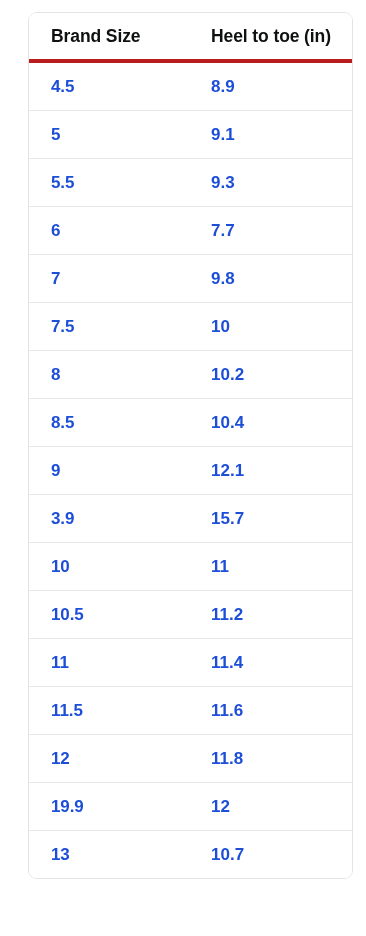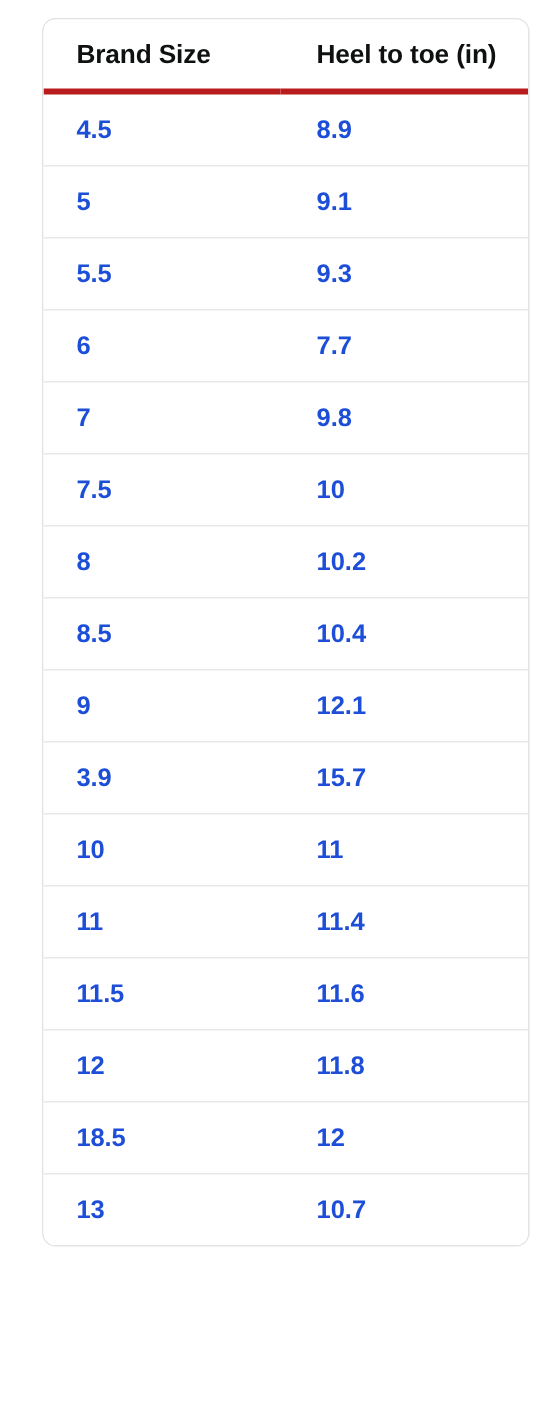--- a/index.html
+++ b/index.html
@@ -140,33 +140,37 @@
           </tr>
           <tr>
             <td class="cell-size">3.9</td>
             <td class="cell-length">15.7</td>
           </tr>
           <tr>
             <td class="cell-size">10</td>
             <td class="cell-length">11</td>
           </tr>
           <tr>
+            <td class="cell-size">10.5</td>
+            <td class="cell-length">11.2</td>
+          </tr>
+          <tr>
             <td class="cell-size">11</td>
             <td class="cell-length">11.4</td>
           </tr>
           <tr>
             <td class="cell-size">11.5</td>
             <td class="cell-length">11.6</td>
           </tr>
           <tr>
             <td class="cell-size">12</td>
             <td class="cell-length">11.8</td>
           </tr>
           <tr>
-            <td class="cell-size">18.5</td>
+            <td class="cell-size">19.9</td>
             <td class="cell-length">12</td>
           </tr>
           <tr>
             <td class="cell-size">13</td>
             <td class="cell-length">10.7</td>
           </tr>
         </tbody>
     </table>
   </div>
 </div>

